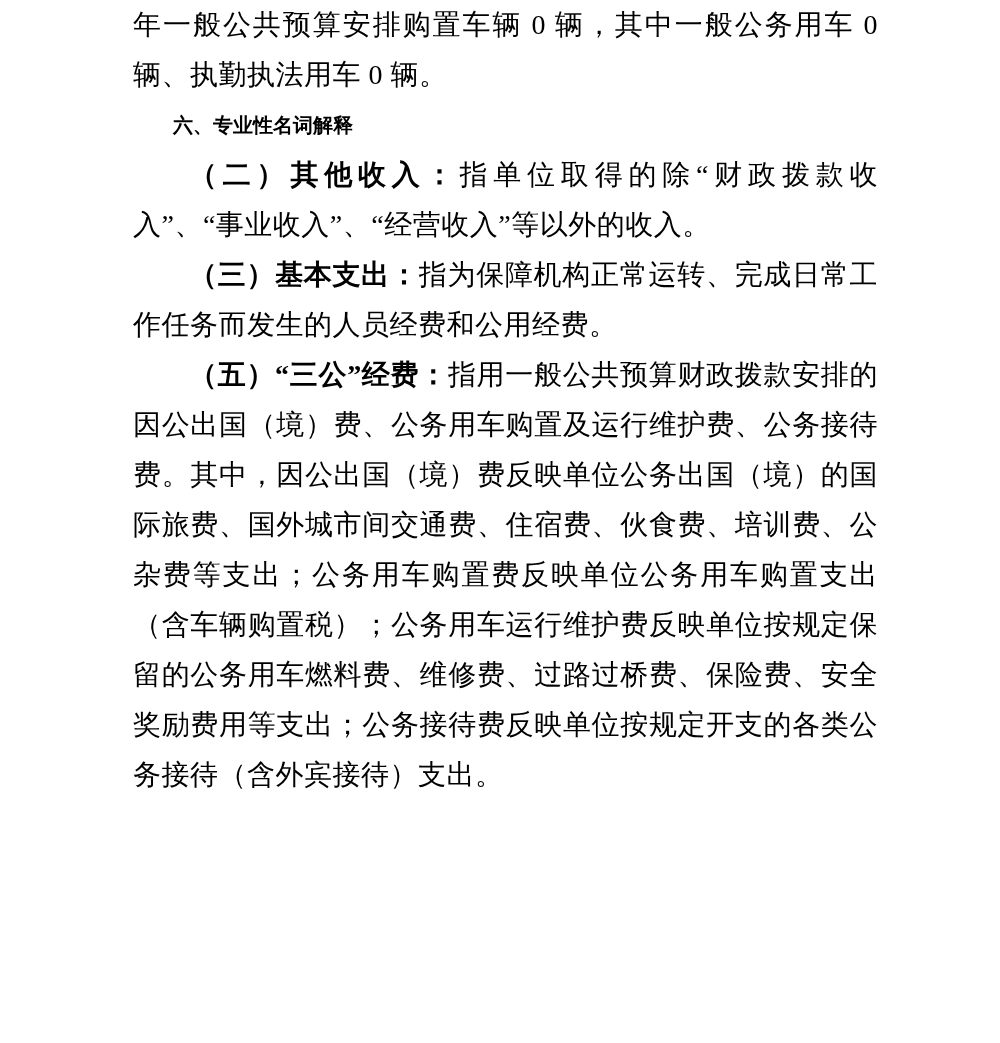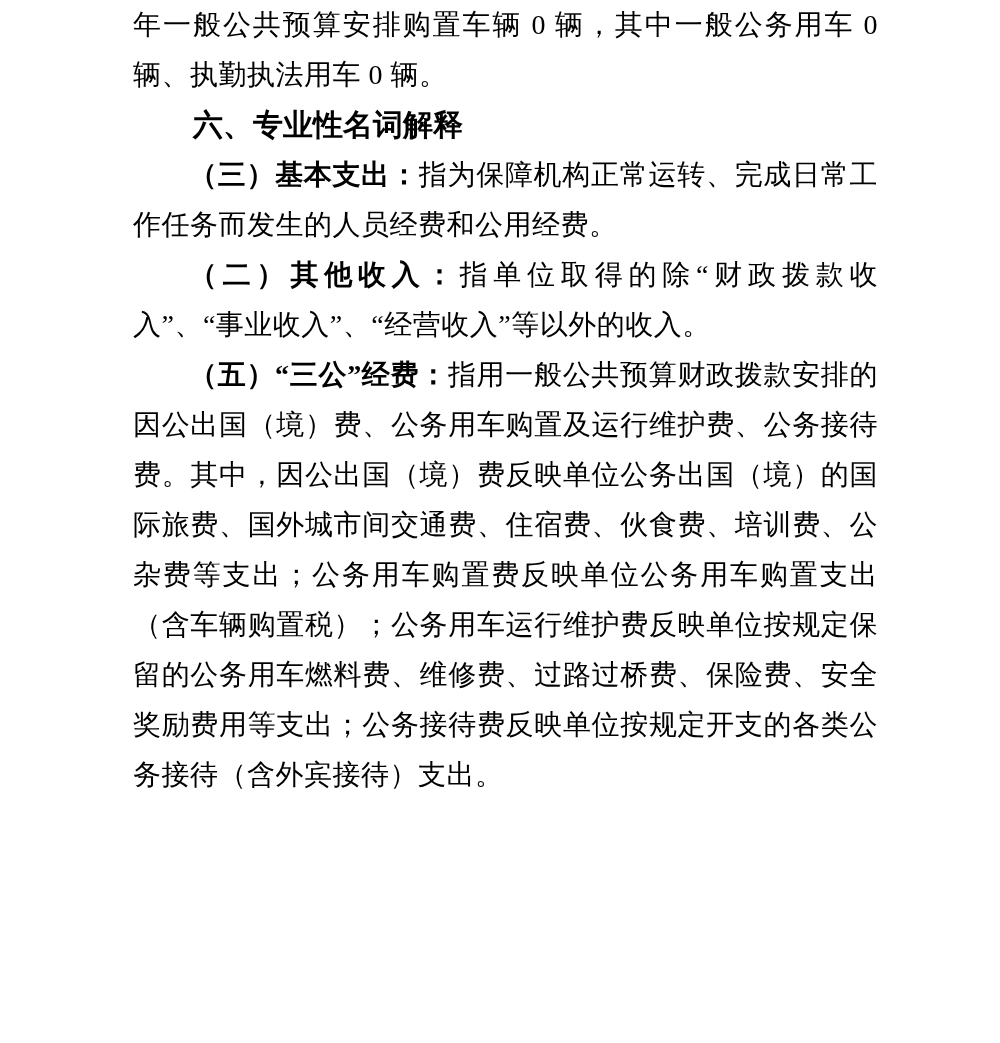--- a/index.html
+++ b/index.html
@@ -28,41 +28,41 @@
     text-align: justify;
     text-justify: inter-ideograph;
     text-indent: 2em;
     letter-spacing: 0.5px;
   }
   .no-indent {
     text-indent: 0;
   }
   .heading {
     margin: 0;
-    font-size: 30px;
+    font-size: 20px;
     line-height: 50px;
     font-weight: bold;
     font-family: "Liberation Sans", "DejaVu Sans", sans-serif;
     text-indent: 2em;
     text-align: left;
   }
   .term-lead {
     font-weight: bold;
   }
 </style>
 </head>
 <body>
 
 <div class="page">
 
   <p class="body-text no-indent">年一般公共预算安排购置车辆 0 辆，其中一般公务用车 0 辆、执勤执法用车 0 辆。</p>
 
   <h2 class="heading">六、专业性名词解释</h2>
 
 
+  <p class="body-text"><b class="term-lead">（二）其他收入：</b><span>指单位取得的除“财政拨款收入”、“事业收入”、“经营收入”等以外的收入。</span></p>
+
   <p class="body-text"><b class="term-lead">（三）基本支出：</b><span>指为保障机构正常运转、完成日常工作任务而发生的人员经费和公用经费。</span></p>
-
-  <p class="body-text"><b class="term-lead">（二）其他收入：</b><span>指单位取得的除“财政拨款收入”、“事业收入”、“经营收入”等以外的收入。</span></p>
 
 
   <p class="body-text"><b class="term-lead">（五）“三公”经费：</b><span>指用一般公共预算财政拨款安排的因公出国（境）费、公务用车购置及运行维护费、公务接待费。其中，因公出国（境）费反映单位公务出国（境）的国际旅费、国外城市间交通费、住宿费、伙食费、培训费、公杂费等支出；公务用车购置费反映单位公务用车购置支出（含车辆购置税）；公务用车运行维护费反映单位按规定保留的公务用车燃料费、维修费、过路过桥费、保险费、安全奖励费用等支出；公务接待费反映单位按规定开支的各类公务接待（含外宾接待）支出。</span></p>
 
 </div>
 
 </body></html>

